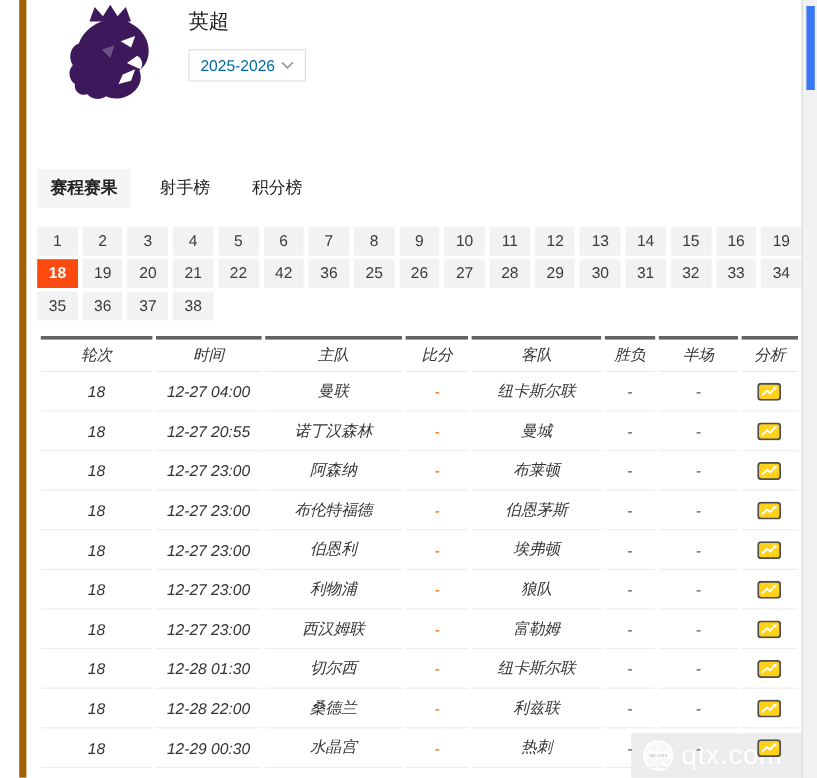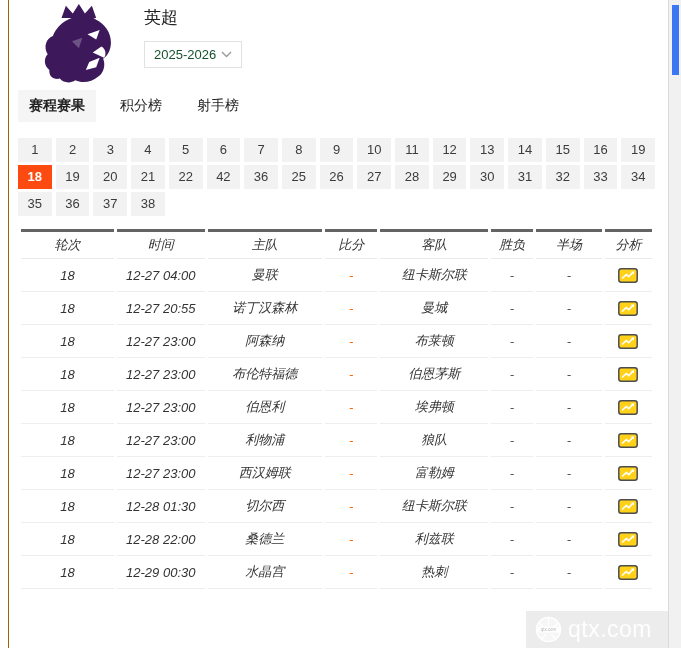--- a/index.html
+++ b/index.html
@@ -2,36 +2,36 @@
 <html><head>
 <meta charset="utf-8">
 <style>
   html,body{margin:0;padding:0;}
   body{
     width:681px;height:648px;position:relative;overflow:hidden;
     background:#fff;color:#333;
     font-family:"Liberation Sans","DejaVu Sans",sans-serif;
   }
   .page{
-    position:absolute;left:8px;top:0;width:650px;height:648px;
-    border-left:1px solid #a16207;padding-left:9px;box-sizing:border-box;
+    position:absolute;left:16px;top:0;width:650px;height:648px;
+    border-left:6px solid #a16207;padding-left:9px;box-sizing:border-box;
   }
   
   .header{display:flex;align-items:flex-start;padding-top:3px;}
   .logo{width:78px;height:87px;margin-left:21px;flex:none;}
   .header-text{margin-left:27px;padding-top:5px;}
   .title{font-size:17px;color:#222;line-height:20px;}
   .season{
     margin-top:13px;display:inline-flex;align-items:center;gap:5px;
     border:1px solid #e1e1e1;background:#fff;padding:5px 9px;
-    font-size:13px;color:#14532d;cursor:pointer;
+    font-size:13px;color:#0369a1;cursor:pointer;
     font-family:"Liberation Sans","DejaVu Sans",sans-serif;
   }
   
-  .tabs{display:flex;}
+  .tabs{display:flex;margin-top:51px;}
   .tab{padding:7px 11px;font-size:14px;color:#222;margin-right:13px;cursor:pointer;white-space:nowrap;}
   .tab.active{background:#f5f5f5;font-weight:bold;}
   
   .round-grid{
     margin-top:16px;width:637px;display:grid;
     grid-template-columns:repeat(17,1fr);gap:3px 4px;
   }
   .round-cell{
     height:24px;line-height:24px;text-align:center;background:#f2f2f2;
     font-size:13px;color:#3c3c3c;cursor:pointer;
@@ -100,22 +100,22 @@
         <span>2025-2026</span>
         <svg width="11" height="7" viewBox="0 0 11 7">
           <polyline points="1,1 5.5,5.5 10,1" fill="none" stroke="#9a9a9a" stroke-width="1.4"></polyline>
         </svg>
       </button>
     </div>
   </div>
 
   <div class="tabs">
       <div class="tab active">赛程赛果</div>
+      <div class="tab">射手榜</div>
       <div class="tab">积分榜</div>
-      <div class="tab">射手榜</div>
     </div>
 
   <div class="round-grid">
       <div class="round-cell">1</div>
       <div class="round-cell">2</div>
       <div class="round-cell">3</div>
       <div class="round-cell">4</div>
       <div class="round-cell">5</div>
       <div class="round-cell">6</div>
       <div class="round-cell">7</div>

